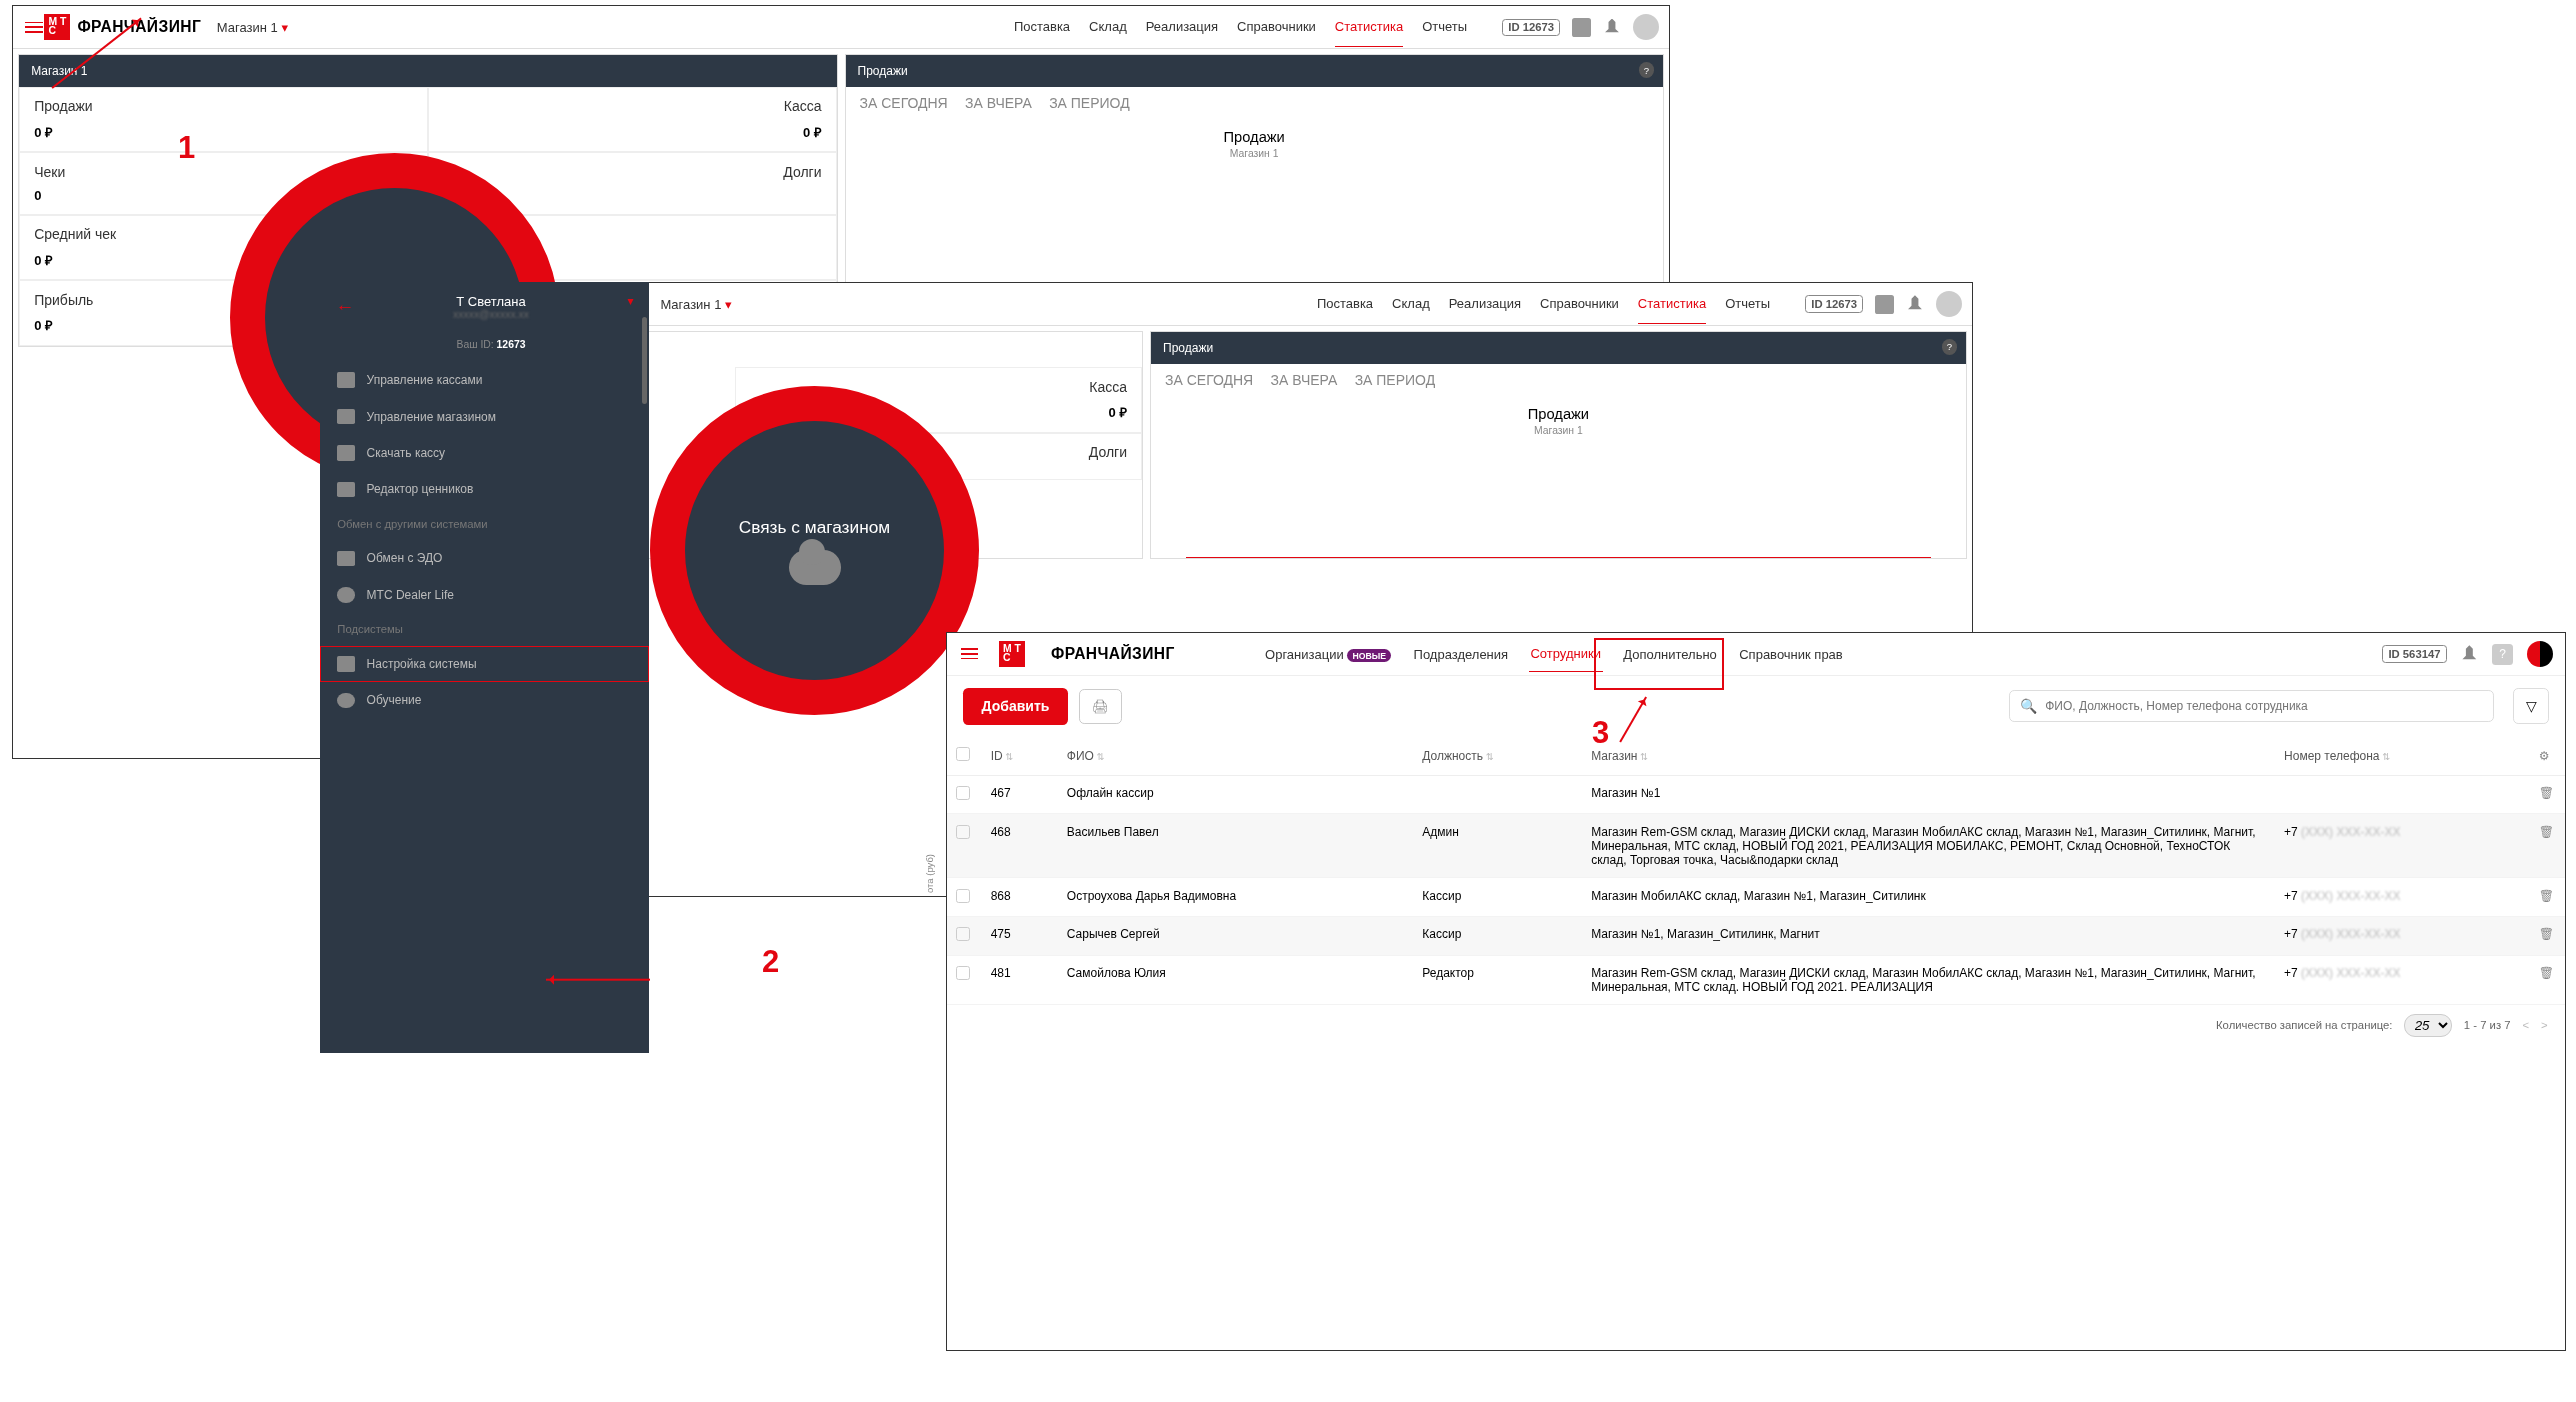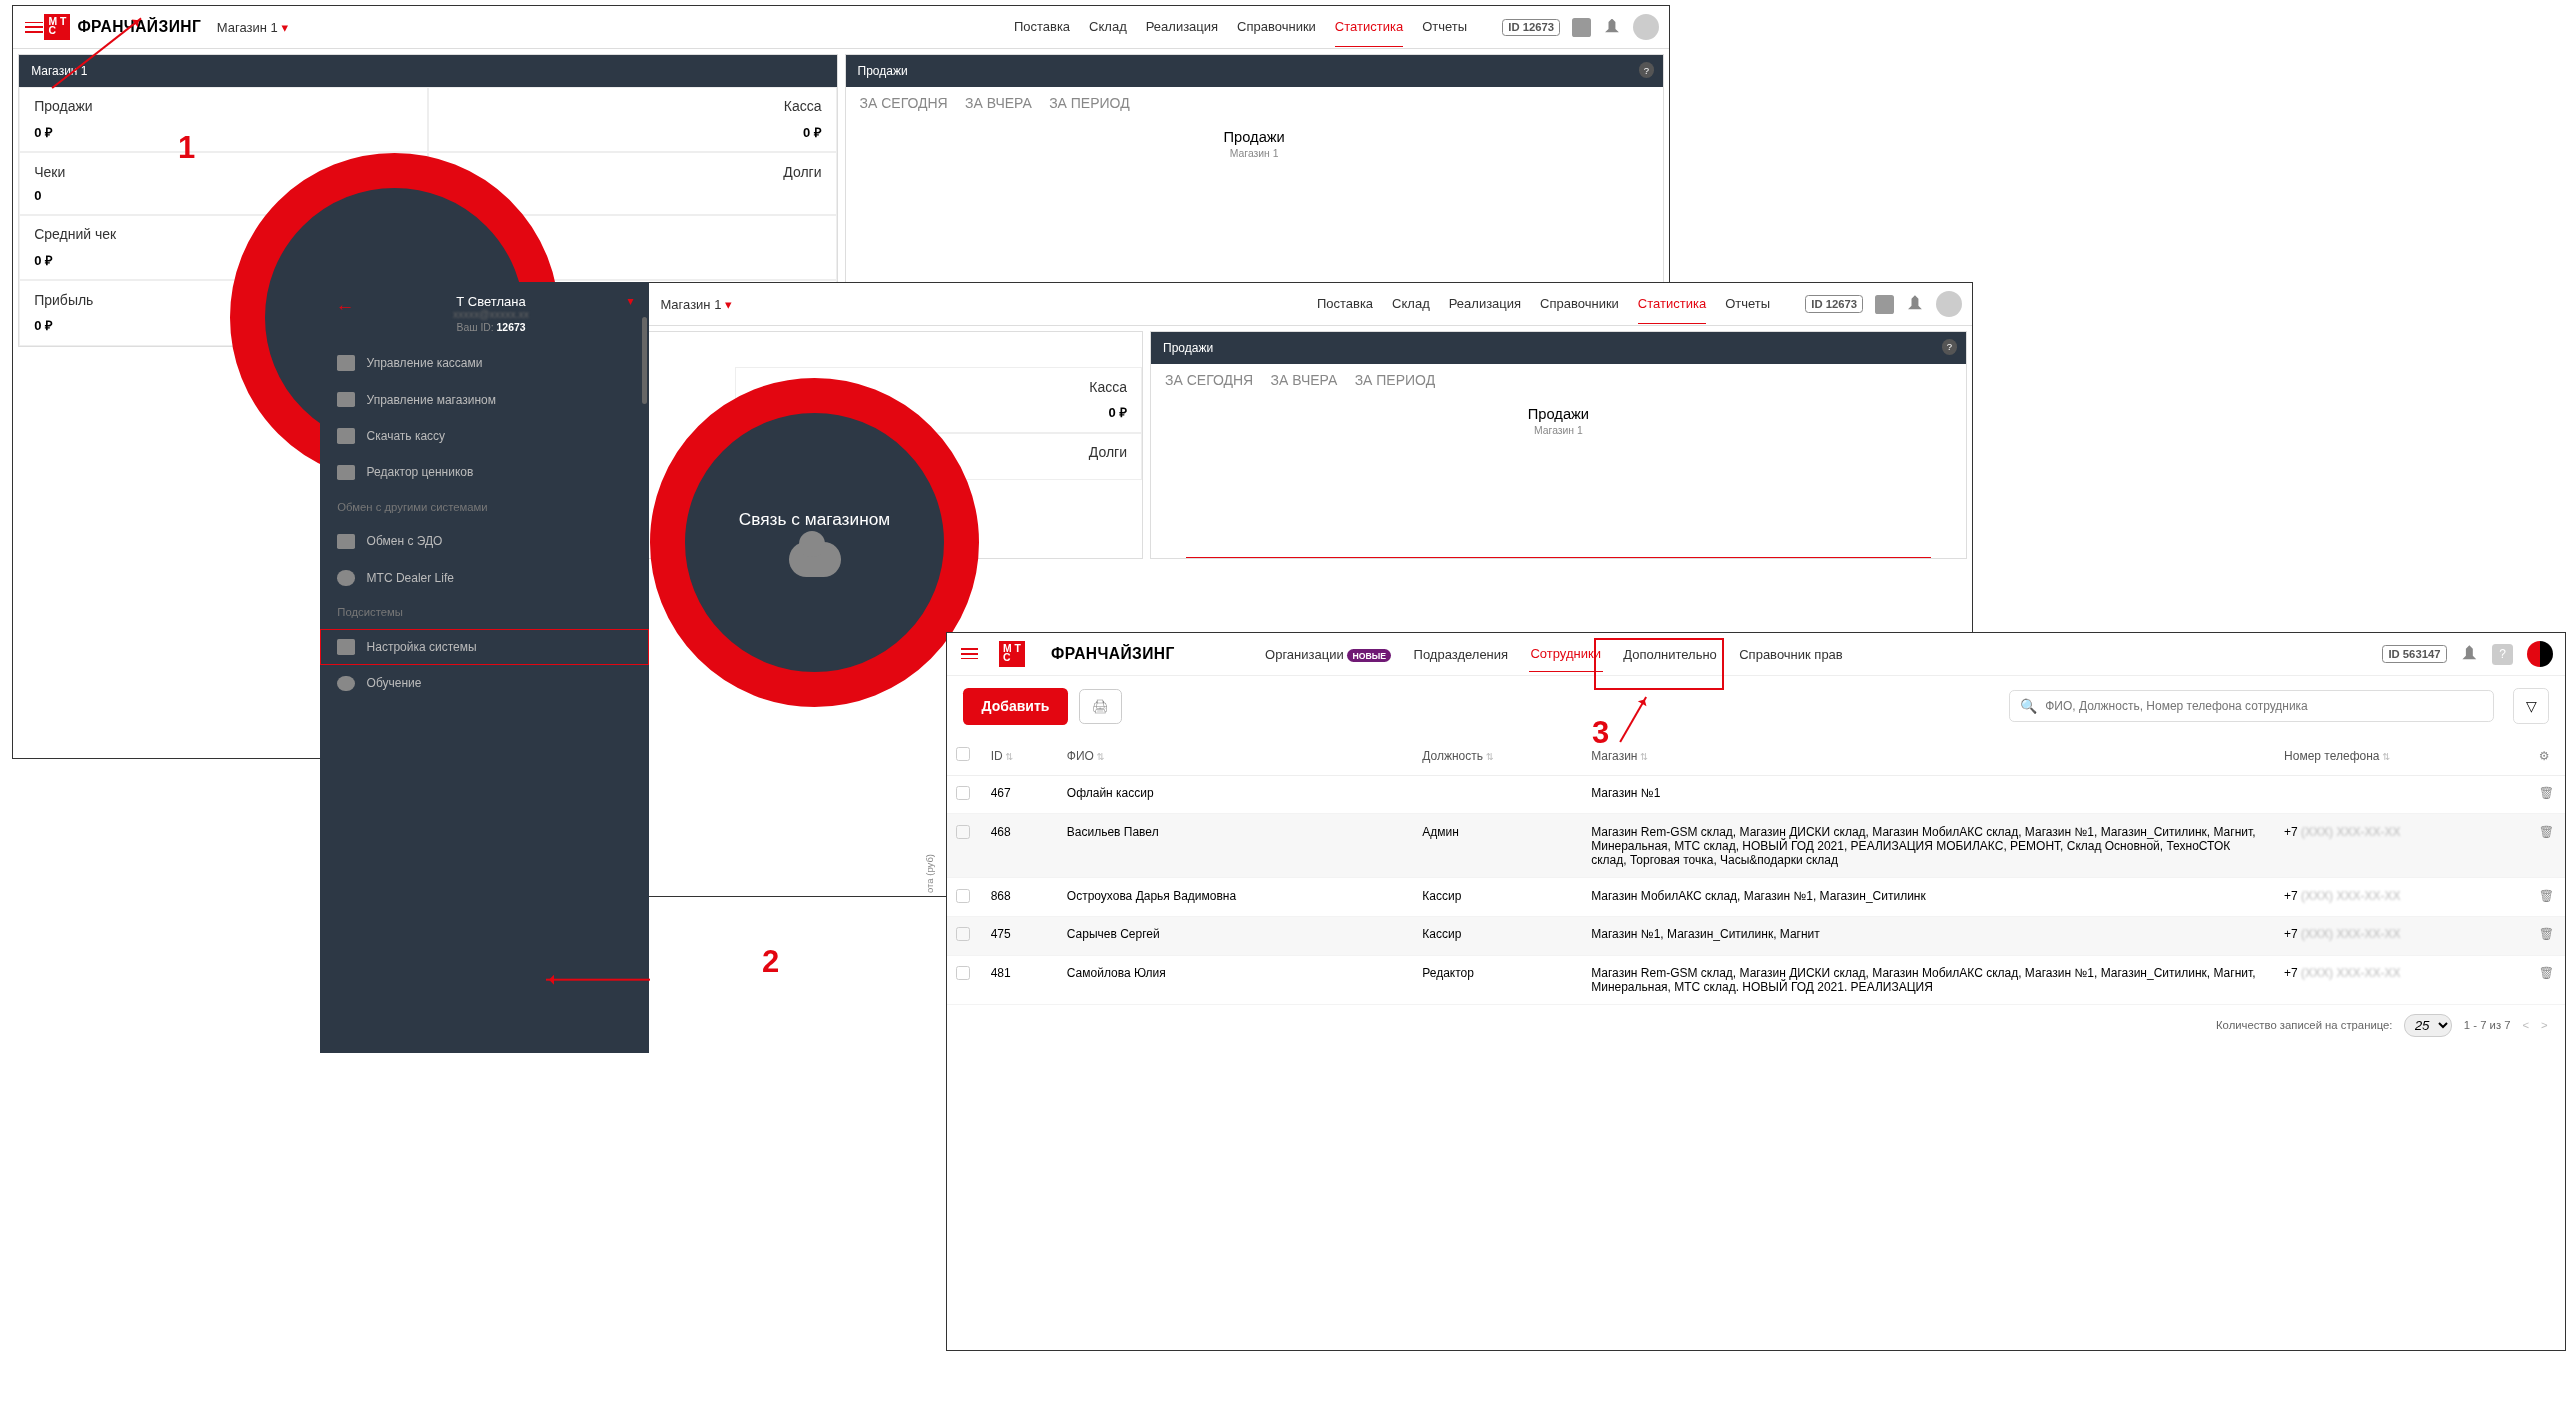--- a/index.html
+++ b/index.html
@@ -37,21 +37,21 @@
 .big-circle { position: absolute; width: 329px; height: 329px; border-radius: 50%; background: #2d3845; border: 35px solid #e30611; display: flex; flex-direction: column; align-items: center; justify-content: center; color: #fff; }
 .cloud { width: 52px; height: 35px; background: #888; border-radius: 17.3px; position: relative; margin-top: 12px; }
 .cloud::before { content: ""; position: absolute; width: 26px; height: 26px; background: #888; border-radius: 50%; top: -10.4px; left: 10.4px; }
 
 .side-menu { position: absolute; background: #2d3845; width: 329px; color: #bbb; font-size: 12px; }
 .side-head { padding: 12px 15.6px; display: flex; align-items: flex-start; gap: 10.4px; }
 .back-arrow { color: #e30611; font-size: 19px; }
 .side-user { flex: 1; text-align: center; }
 .side-user .name { color: #fff; font-size: 13px; }
 .side-user .email { color: #666; font-size: 10.4px; filter: blur(0.9px); }
-.side-user .idline { color: #888; font-size: 10.4px; margin-top: 2px; }
+.side-user .idline { color: #888; font-size: 10.4px; margin-top: 19px; }
 .side-item { display: flex; align-items: center; gap: 12px; padding: 10.4px 17.3px; cursor: pointer; }
 .side-item .si-icon { width: 17.3px; height: 15.6px; background: #888; border-radius: 1.7px; }
 .side-item.highlight { outline: 1.7px solid #e30611; outline-offset: -1.7px; }
 .side-label { padding: 10.4px 17.3px; color: #777; font-size: 11.3px; }
 .scrollbar-v { position: absolute; right: 1.7px; top: 35px; width: 5.2px; height: 87px; background: #666; border-radius: 2.6px; }
 
 
 .w3-top { height: 43px; display: flex; align-items: center; padding: 0 12px; border-bottom: 0.9px solid #eee; gap: 19px; }
 .w3-nav { font-size: 13px; color: #333; padding: 10.4px 1.7px; cursor: pointer; position: relative; }
 .w3-nav.active { color: #e30611; border-bottom: 1.7px solid #e30611; }
@@ -204,21 +204,21 @@
         <span>ЗА СЕГОДНЯ</span>
         <span>ЗА ВЧЕРА</span>
         <span>ЗА ПЕРИОД</span>
       </div>
       <div class="center-title">Продажи</div>
       <div class="center-sub">Магазин 1</div>
       <div style="position:absolute; left:589px; bottom:17.3px; transform:rotate(-90deg); font-size:9.5px; color:#888;">ота (руб)</div>
       <div style="border-top:1.7px solid #e30611; margin:121px 35px 0;"></div>
     </div>
   </div>
-  <div class="big-circle" style="left:329px; top:95px;">
+  <div class="big-circle" style="left:329px; top:103px;">
     <div style="font-size:17.3px">Связь с магазином</div>
     <div class="cloud"></div>
   </div>
 </div>
 
 <div class="side-menu" style="left:320px; top:282px; height:771px;">
   <div class="side-head">
     <span class="back-arrow">←</span>
     <div class="side-user">
       <div class="name">Т Светлана</div>

